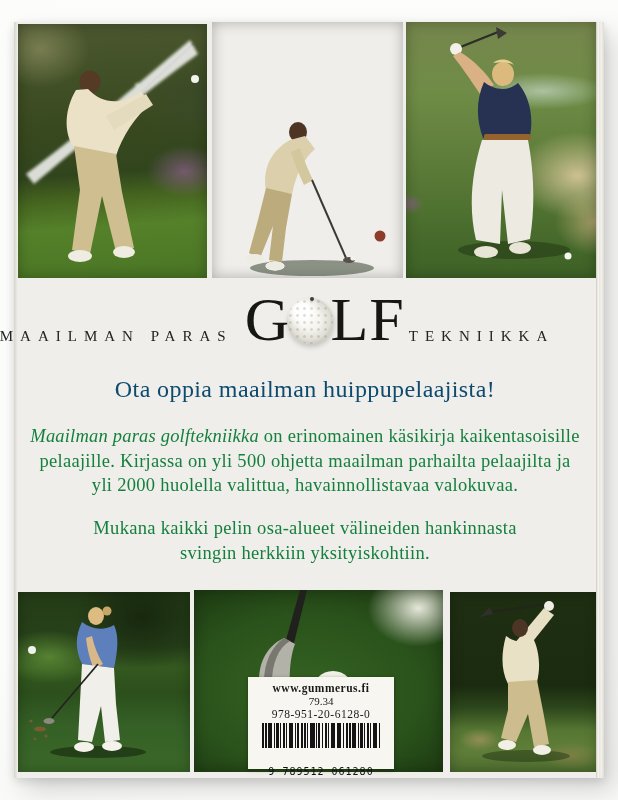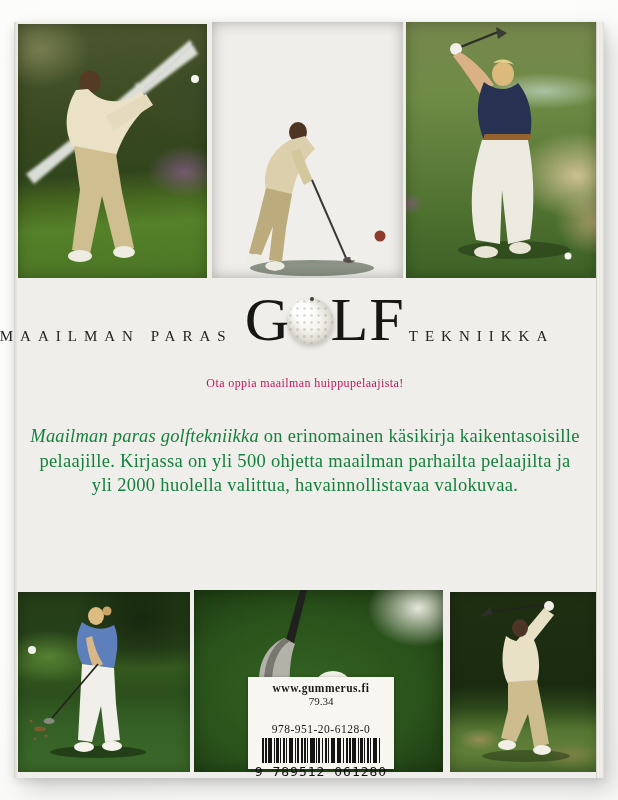--- a/index.html
+++ b/index.html
@@ -79,41 +79,41 @@
       radial-gradient(circle, rgba(110,110,100,.22) 1px, transparent 1.7px),
       radial-gradient(circle at 32% 28%, rgba(255,255,255,.95) 0 16%, rgba(255,255,255,0) 42%),
       radial-gradient(circle at 50% 48%, #f6f5ef 28%, #e0ded5 60%, #bcbaaf 82%, #98968a 100%);
     background-size:7px 7px, 100% 100%, 100% 100%;
     box-shadow:1px 3px 5px rgba(0,0,0,.18);}
   .title-ball::after{content:"";position:absolute;left:50%;top:-1px;width:4px;height:4px;
     border-radius:50%;background:#3c3c38;}
 
   
   .tagline{position:absolute;top:354px;left:0;width:582px;text-align:center;
-    font-size:12px;color:#be185d;letter-spacing:.4px;}
+    font-size:24px;color:#0c4a6e;letter-spacing:.4px;}
   .para{position:absolute;left:0;width:582px;text-align:center;
     font-size:18.5px;line-height:24.5px;color:#15803d;letter-spacing:.3px;}
   #para1{top:402px;}
   #para2{top:494px;}
   .para i{letter-spacing:.2px;}
 
   
   .label{position:absolute;left:234px;top:655px;width:146px;height:92px;
     background:#f7f6f1;box-shadow:0 1px 4px rgba(0,0,0,.35);
     text-align:center;color:#1b1b19;}
   .label .site{font-size:11.5px;font-weight:bold;letter-spacing:.5px;margin-top:5px;}
   .label .price{font-size:11px;margin-top:1px;}
-  .label .isbn{font-size:11.5px;letter-spacing:.5px;margin-top:16px;}
+  .label .isbn{font-size:11.5px;letter-spacing:.5px;margin-top:1px;}
   .ean-bars{width:118px;height:25px;margin:3px auto 0;
     background-image:
       repeating-linear-gradient(90deg,#141414 0 1px, transparent 1px 3px),
       repeating-linear-gradient(90deg,#141414 0 2px, transparent 2px 7px),
       repeating-linear-gradient(90deg, transparent 0 4px, #141414 4px 5px, transparent 5px 12px);}
   .ean-digits{font-family:"DejaVu Sans Mono","Liberation Mono",monospace;
-    font-size:13px;letter-spacing:1px;margin-top:1px;color:#111;}
+    font-size:10px;letter-spacing:1px;margin-top:18px;color:#111;}
 </style>
 </head>
 <body>
 
 <div class="book">
   <div class="edge-left"></div>
 
   <div class="photo" id="p1">
     <svg viewBox="0 0 189 254">
       <defs>
@@ -183,20 +183,24 @@
   </div>
 
   <div class="tagline">Ota oppia maailman huippupelaajista!</div>
 
   <div class="para" id="para1">
     <div><i>Maailman paras golftekniikka</i><span> on erinomainen käsikirja kaikentasoisille</span></div>
     <div>pelaajille. Kirjassa on yli 500 ohjetta maailman parhailta pelaajilta ja</div>
     <div>yli 2000 huolella valittua, havainnollistavaa valokuvaa.</div>
   </div>
 
+  <div class="para" id="para2">
+    <div>Mukana kaikki pelin osa-alueet välineiden hankinnasta</div>
+    <div>svingin herkkiin yksityiskohtiin.</div>
+  </div>
 
   <div class="photo" id="b1">
     <svg viewBox="0 0 172 180">
       <ellipse cx="80" cy="160" rx="48" ry="6" fill="rgba(14,26,8,.5)"></ellipse>
       <ellipse cx="78" cy="24" rx="8" ry="9" fill="#dcbc80"></ellipse>
       <circle cx="89" cy="19" r="4.5" fill="#c8a668"></circle>
       <path d="M64 30 C 57 44, 57 58, 64 72 L96 76 C 100 58, 101 44, 96 33 C 84 40, 72 36, 64 30 Z" fill="#5d80bd"></path>
       <path d="M74 44 C 76 54, 80 64, 85 72 L76 77 C 71 66, 69 54, 68 46 Z" fill="#d8b888"></path>
       <path d="M64 72 L96 76 L98 112 L102 148 L87 150 L83 114 L74 150 L60 148 L62 110 Z" fill="#f0efe9"></path>
       <ellipse cx="66" cy="155" rx="10" ry="5" fill="#f4f2ea"></ellipse>

